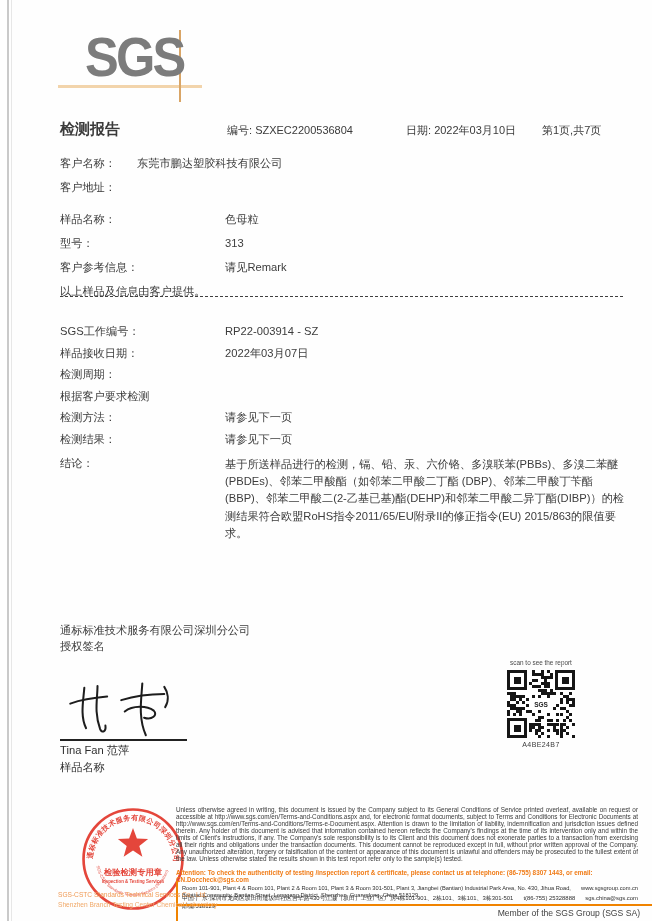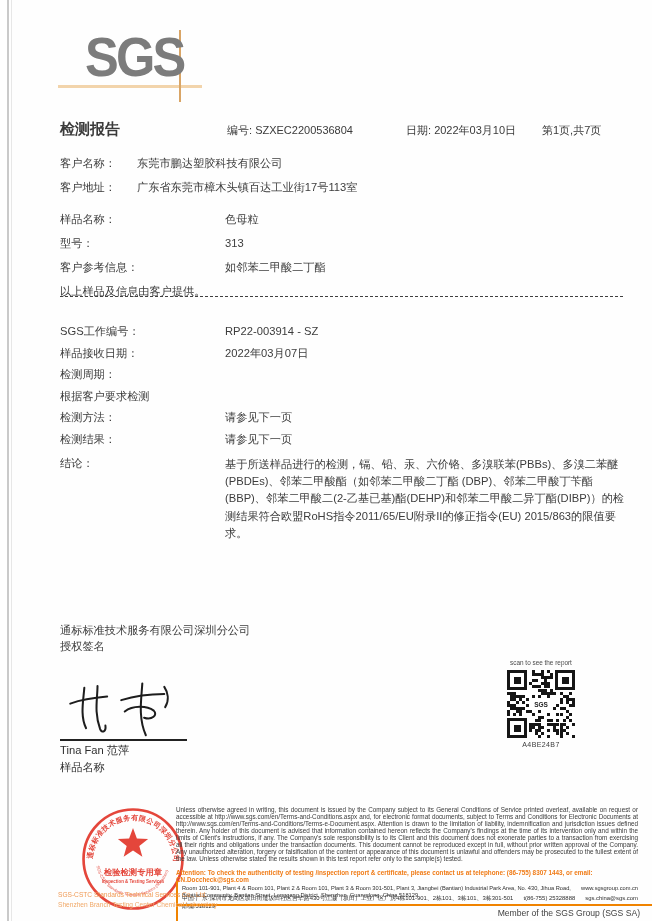--- a/index.html
+++ b/index.html
@@ -109,33 +109,32 @@
     <span class="meta-page">第1页,共7页</span>
   </div>
 
   <div class="sec-client">
     <div class="frow">
       <span class="lab">客户名称：</span>
       <span class="val">东莞市鹏达塑胶科技有限公司</span>
     </div>
     <div class="frow">
       <span class="lab">客户地址：</span>
-      <span class="val">广东省东莞市樟木头镇百达工业街17号113室</span>
     </div>
     <div class="frow gap-top">
       <span class="lab-w">样品名称：</span>
       <span class="val">色母粒</span>
     </div>
     <div class="frow">
       <span class="lab-w">型号：</span>
       <span class="val">313</span>
     </div>
     <div class="frow">
       <span class="lab-w">客户参考信息：</span>
-      <span class="val">如邻苯二甲酸二丁酯</span>
+      <span class="val">请见Remark</span>
     </div>
     <div class="client-note">以上样品及信息由客户提供。</div>
   </div>
 
   <div class="divider"></div>
 
   <div class="sec-sgs">
     <div class="frow sgs-row">
       <span class="lab-w">SGS工作编号：</span>
       <span class="val">RP22-003914 - SZ</span>

